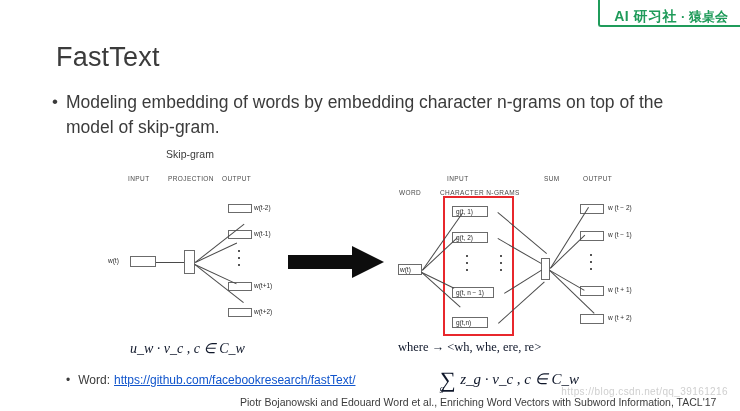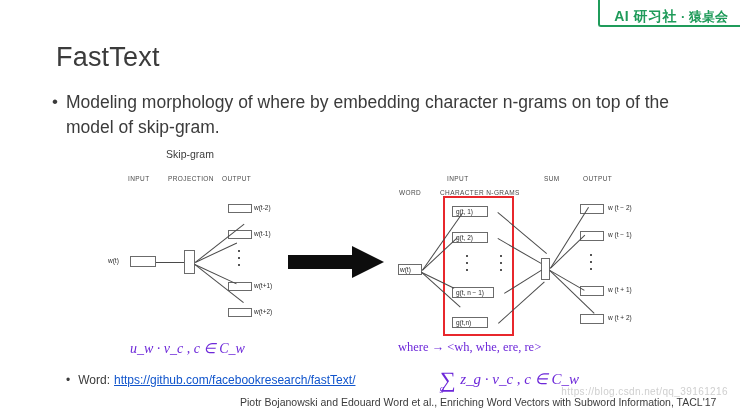--- a/index.html
+++ b/index.html
@@ -160,21 +160,21 @@
   
   .red-rect {
     position: absolute;
     border: 2px solid #e8272c;
     box-sizing: border-box;
   }
   
   .formula {
     position: absolute;
     font-family: "Liberation Serif", serif;
-    color: #6d28d9;
+    color: #0f172a;
   }
   .f-skip {
     left: 130px;
     top: 198px;
     font-size: 14px;
     font-style: italic;
   }
   .f-where {
     left: 398px;
     top: 198px;
@@ -245,21 +245,21 @@
 
   <div class="logo-badge">
     <span class="logo-ai">AI 研习社</span>
     <span class="logo-cn">· 猿桌会</span>
   </div>
 
   <div class="slide-title">FastText</div>
 
   <div class="bullet-row">
     <span class="bullet-dot">•</span>
-    <span class="bullet-text">Modeling morphology of where by embedding character n-grams on top of the model of skip-gram.</span>
+    <span class="bullet-text">Modeling embedding of words by embedding character n-grams on top of the model of skip-gram.</span>
   </div>
 
   <div class="figure">
 
     <div class="fig-caption cap-skipgram">Skip-gram</div>
 
     <div class="tiny-label" style="left:128px; top:33px;">INPUT</div>
     <div class="tiny-label" style="left:168px; top:33px;">PROJECTION</div>
     <div class="tiny-label" style="left:222px; top:33px;">OUTPUT</div>
 

